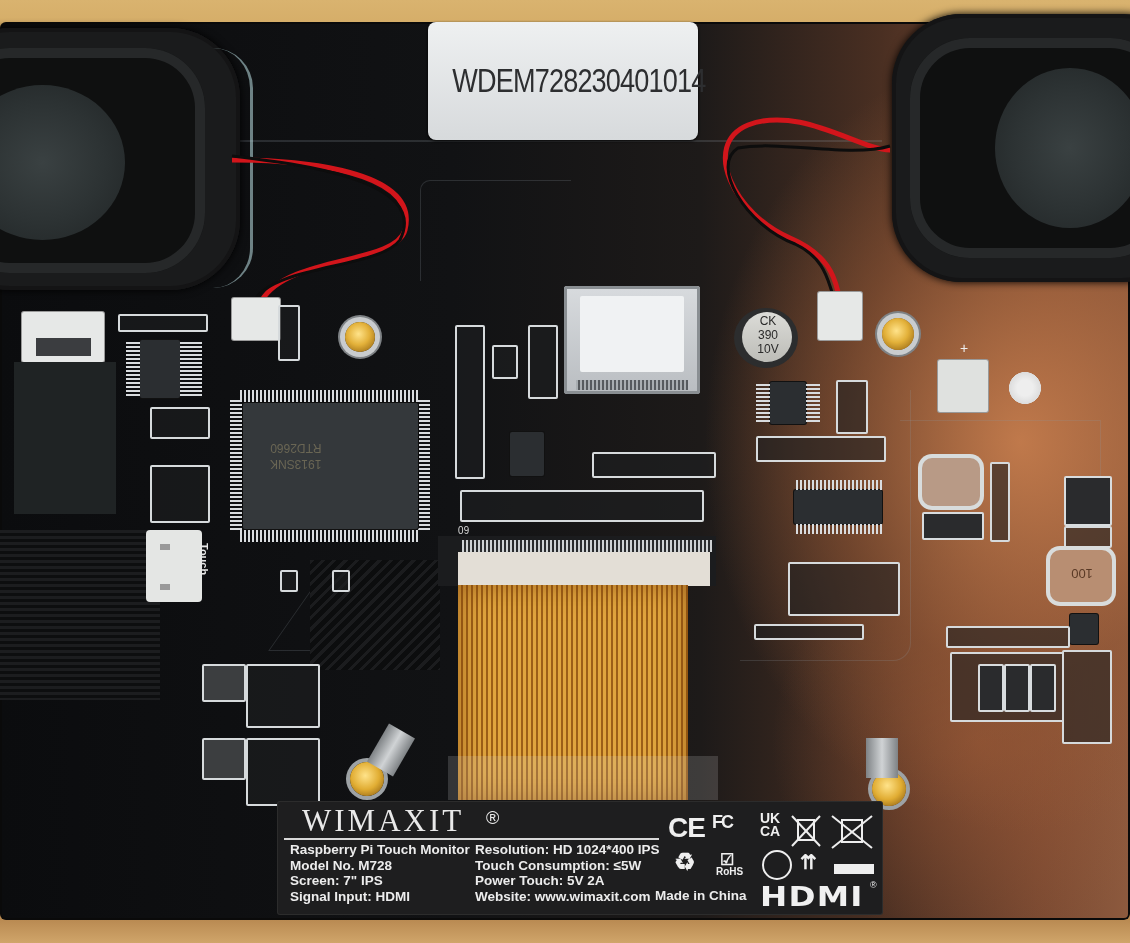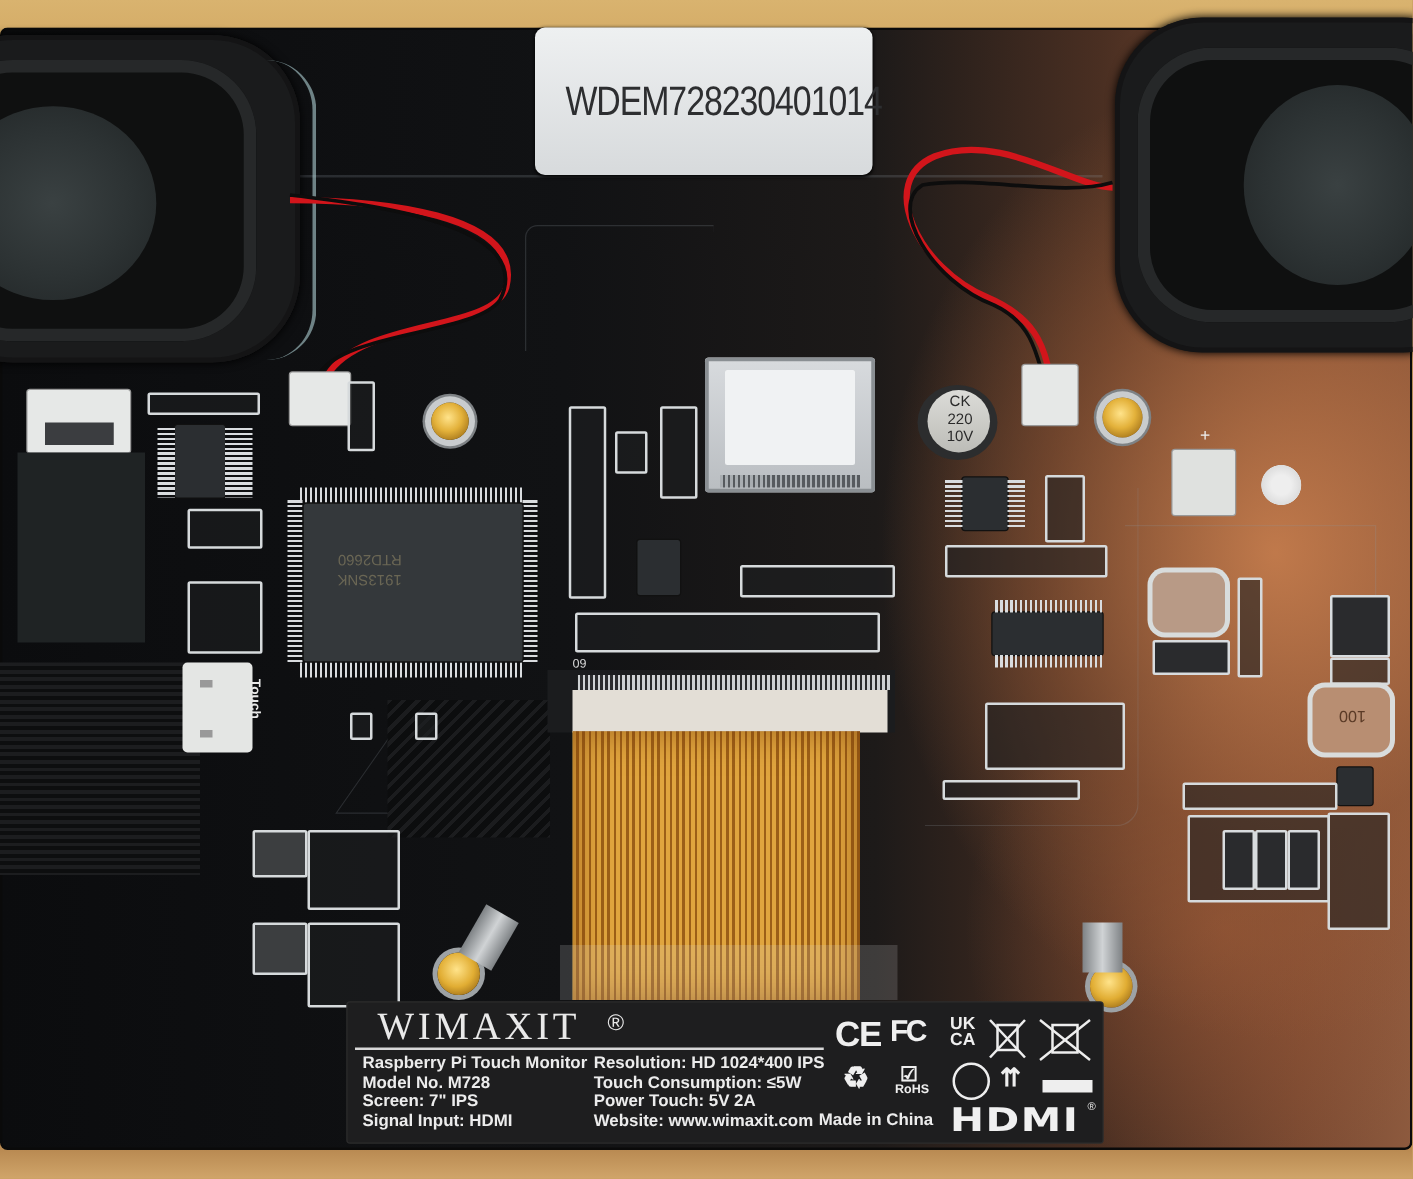--- a/index.html
+++ b/index.html
@@ -150,21 +150,21 @@
 <div class="abs pad-outline" style="left:332px;top:570px;width:14px;height:18px;"></div>
 
 <div id="hdmi" class="abs"></div>
 <div id="hdmi-inner" class="abs"></div>
 <div class="abs" style="left:576px;top:380px;width:112px;height:10px;background:repeating-linear-gradient(90deg,#a8adb1 0 2px,#565a5e 2px 4px);"></div>
 
 <div id="cap" class="abs"></div>
 <div id="cap-top" class="abs"></div>
 <div id="cap-text" class="abs">
   <div>CK</div>
-  <div>220</div>
+  <div>390</div>
   <div>10V</div>
 </div>
 
 <div class="abs ic" style="left:770px;top:382px;width:36px;height:42px;"></div>
 <div class="abs ic-pins-v" style="left:756px;top:384px;width:14px;height:38px;"></div>
 <div class="abs ic-pins-v" style="left:806px;top:384px;width:14px;height:38px;"></div>
 <div class="abs pad-outline" style="left:836px;top:380px;width:28px;height:50px;"></div>
 <div class="abs pad-outline" style="left:756px;top:436px;width:126px;height:22px;"></div>
 <div class="abs ic" style="left:794px;top:490px;width:88px;height:34px;"></div>
 <div class="abs ic-pins-h" style="left:796px;top:480px;width:86px;height:10px;"></div>
@@ -220,21 +220,21 @@
 </div>
 <div class="abs" style="left:475px;top:842px;">
   <div class="spec">Resolution: HD 1024*400 IPS</div>
   <div class="spec">Touch Consumption: ≤5W</div>
   <div class="spec">Power Touch: 5V 2A</div>
   <div class="spec">Website: www.wimaxit.com</div>
 </div>
 <div class="abs spec" style="left:655px;top:888px;">Made in China</div>
 
 <div class="abs cert" style="left:668px;top:812px;font-size:28px;letter-spacing:-1px;">CE</div>
-<div class="abs cert" style="left:712px;top:812px;font-size:24px;letter-spacing:-2px;">FC</div>
+<div class="abs cert" style="left:712px;top:812px;font-size:18px;letter-spacing:-2px;">FC</div>
 <div class="abs cert" style="left:760px;top:812px;font-size:14px;line-height:13px;">
   <div>UK</div>
   <div>CA</div>
 </div>
 <svg class="abs" style="left:790px;top:814px;" width="32" height="34">
   <rect x="8" y="6" width="16" height="20" fill="none" stroke="#eee" stroke-width="2"></rect>
   <line x1="2" y1="2" x2="30" y2="32" stroke="#eee" stroke-width="2"></line>
   <line x1="30" y1="2" x2="2" y2="32" stroke="#eee" stroke-width="2"></line>
 </svg>
 <svg class="abs" style="left:830px;top:814px;" width="44" height="36">

